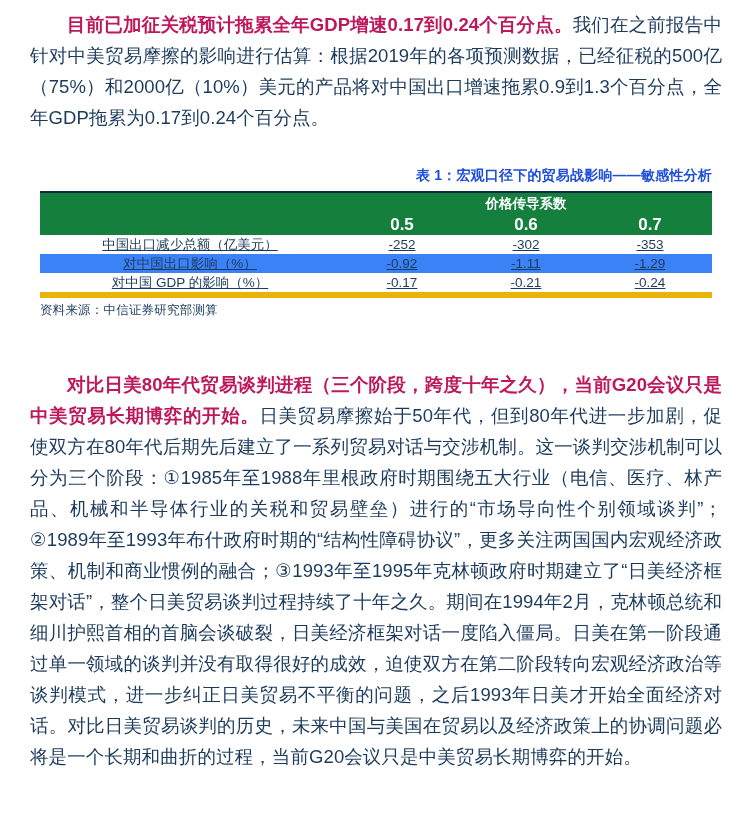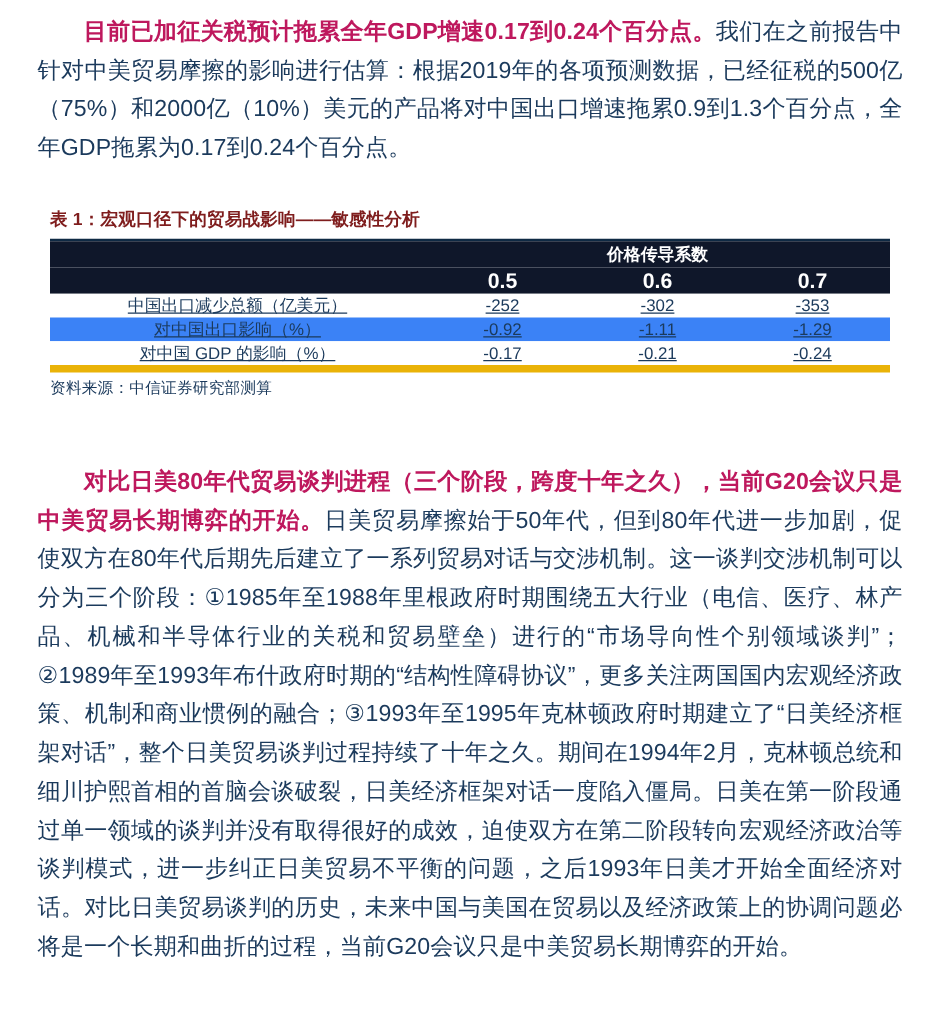--- a/index.html
+++ b/index.html
@@ -55,24 +55,25 @@
 
   
   .exhibit {
     margin: 0 40px 0 40px;
     width: 672px;
     box-sizing: border-box;
   }
   .exhibit-title {
     font-size: 14px;
     font-weight: bold;
-    color: #7f1d1d;
+    color: #1d4ed8;
     letter-spacing: 0.2px;
     padding-bottom: 6px;
     white-space: nowrap;
+    text-align: right;
   }
 
   table.sens {
     border-collapse: collapse;
     width: 672px;
     table-layout: fixed;
     font-size: 13.5px;
   }
   table.sens th,
   table.sens td {
@@ -80,21 +81,21 @@
     margin: 0;
     height: 19px;
     line-height: 19px;
     text-align: center;
     font-weight: normal;
     white-space: nowrap;
   }
   .col-label { width: 300px; }
   .col-v     { width: 124px; }
 
-  thead.thead-blue tr { background: #0f172a; color: #ffffff; }
+  thead.thead-blue tr { background: #15803d; color: #ffffff; }
   thead.thead-blue tr.hrow1 th { height: 21px; line-height: 21px; font-weight: bold; font-size: 13.5px; }
   thead.thead-blue tr.hrow2 th { height: 21px; line-height: 21px; font-weight: bold; font-size: 17px; }
 
   tbody tr.row-plain { background: #ffffff; }
   tbody tr.row-alt   { background: #3b82f6; }
   tbody tr.row-last td { border-bottom: 6px solid #eab308; }
 
   tbody td { color: #1b3a5c; text-decoration: underline; }
 
   .tbl-wrap { border-top: 2px solid #0f2a44; }

